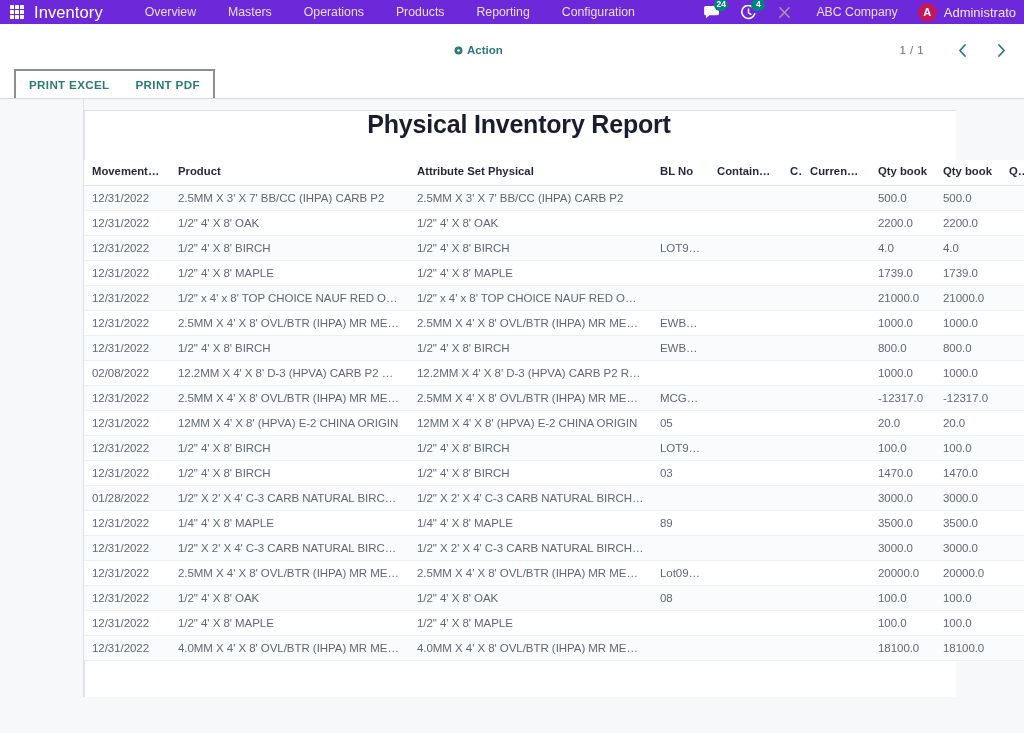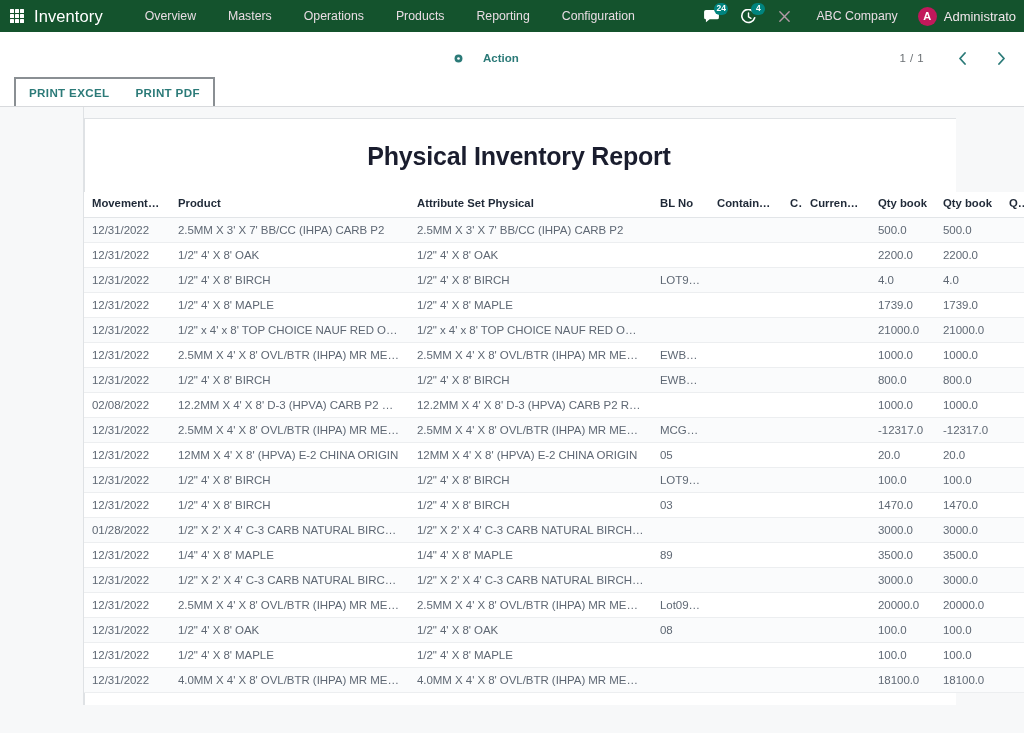--- a/index.html
+++ b/index.html
@@ -5,22 +5,22 @@
   * { box-sizing: border-box; margin: 0; padding: 0; }
   html, body {
     width: 1024px; height: 733px;
     font-family: "Liberation Sans", sans-serif;
     background: #f7f8f9;
     overflow: hidden;
   }
 
   
   .navbar {
-    height: 32px;
-    background: #14532d;
+    height: 24px;
+    background: #6d28d9;
     display: flex;
     align-items: center;
     color: #f2eaee;
     font-size: 12.5px;
     position: relative;
     z-index: 30;
   }
   .apps-grid {
     width: 14px; height: 14px;
     margin: 0 10px 0 10px;
@@ -124,21 +124,21 @@
     position: relative;
   }
   .action-btn {
     position: absolute;
     left: 440px;
     color: #2b7a78;
     font-size: 11.5px;
     font-weight: bold;
     display: flex;
     align-items: center;
-    gap: 20px;
+    gap: 4px;
     cursor: pointer;
   }
   .gear {
     width: 9px; height: 9px;
     position: relative;
     display: inline-block;
   }
   .gear svg { display: block; }
   .pager {
     margin-left: auto;
@@ -204,21 +204,20 @@
     top: 11px;
     width: 940px;
     bottom: 0;
     overflow: hidden;
   }
   .report-title {
     font-size: 25px;
     font-weight: bold;
     color: #1a1d2e;
     text-align: center;
-    padding-top: 24px;
     width: 870px;
     letter-spacing: -.2px;
   }
   .table-wrap {
     margin-top: 21px;
     width: 940px;
   }
   table.report {
     border-collapse: collapse;
     width: 940px;

